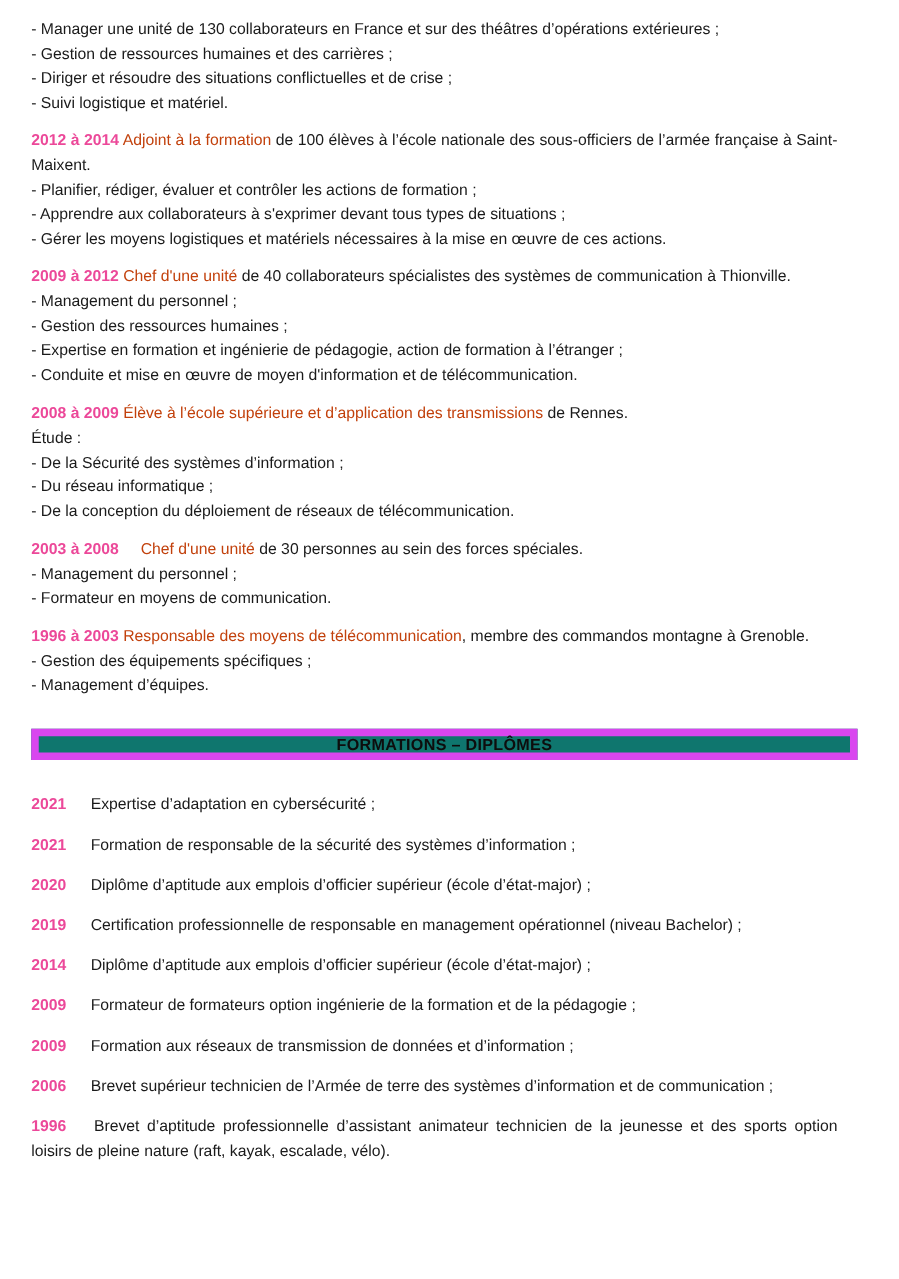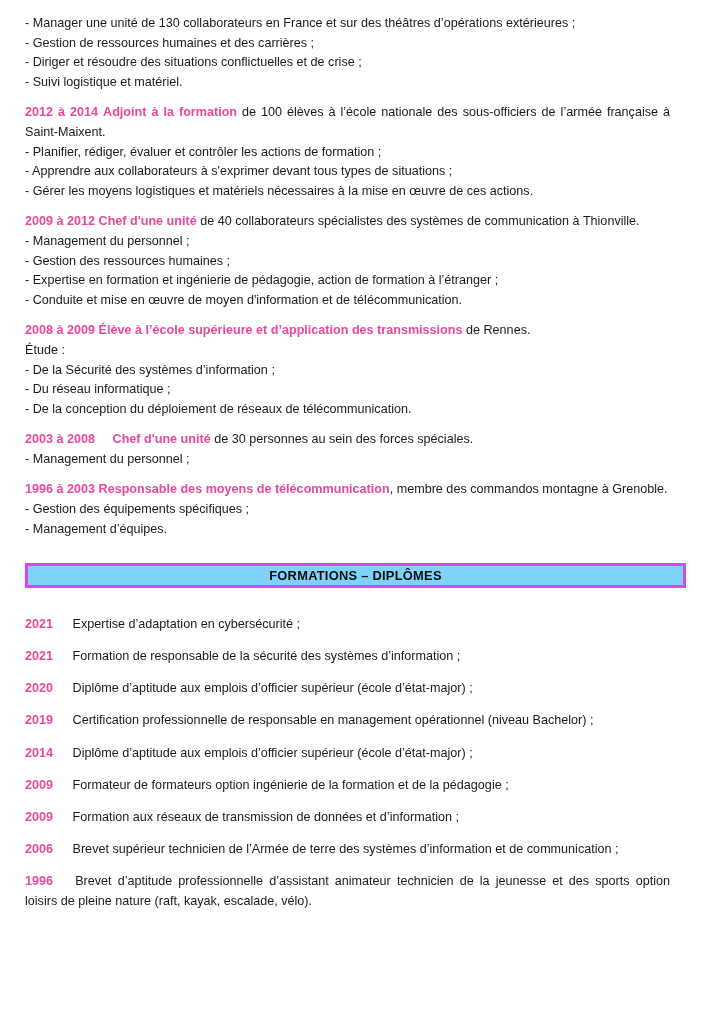--- a/index.html
+++ b/index.html
@@ -33,32 +33,32 @@
     font-size: 12.6px;
     line-height: 19.6px;
     text-align: justify;
     margin: 0;
   }
   .year {
     color: #ec4899;
     font-weight: bold;
   }
   .role {
-    font-weight: bold;
-    color: #ec4899;
+    font-weight: normal;
+    color: #c2410c;
   }
   .gap-block { height: 11px; }
 
   
   .section-bar {
     box-sizing: border-box;
     width: 661px;
     height: 25px;
-    background: #7dd3fc;
-    border: 3px solid #d946ef;
+    background: #0f766e;
+    border: 6px solid #d946ef;
     display: flex;
     align-items: center;
     justify-content: center;
     margin: 0 0 0 0;
   }
   .section-bar .section-title {
     font-size: 12.9px;
     font-weight: bold;
     letter-spacing: 0.25px;
     color: #0d0d0d;
@@ -114,20 +114,21 @@
     <div class="line">- De la Sécurité des systèmes d’information ;</div>
     <div class="line">- Du réseau informatique ;</div>
     <div class="line">- De la conception du déploiement de réseaux de télécommunication.</div>
   </div>
 
   <div class="gap-block"></div>
 
   <div>
     <p class="para"><span class="year">2003 à 2008</span><span>&nbsp;&nbsp;&nbsp;&nbsp;&nbsp;</span><span class="role">Chef d'une unité</span><span> de 30 personnes au sein des forces spéciales.</span></p>
     <div class="line">- Management du personnel ;</div>
+    <div class="line">- Formateur en moyens de communication.</div>
   </div>
 
   <div class="gap-block"></div>
 
   <div>
     <p class="para"><span class="year">1996 à 2003</span><span> </span><span class="role">Responsable des moyens de télécommunication</span><span>, membre des commandos montagne à Grenoble.</span></p>
     <div class="line">- Gestion des équipements spécifiques ;</div>
     <div class="line">- Management d’équipes.</div>
   </div>
 

